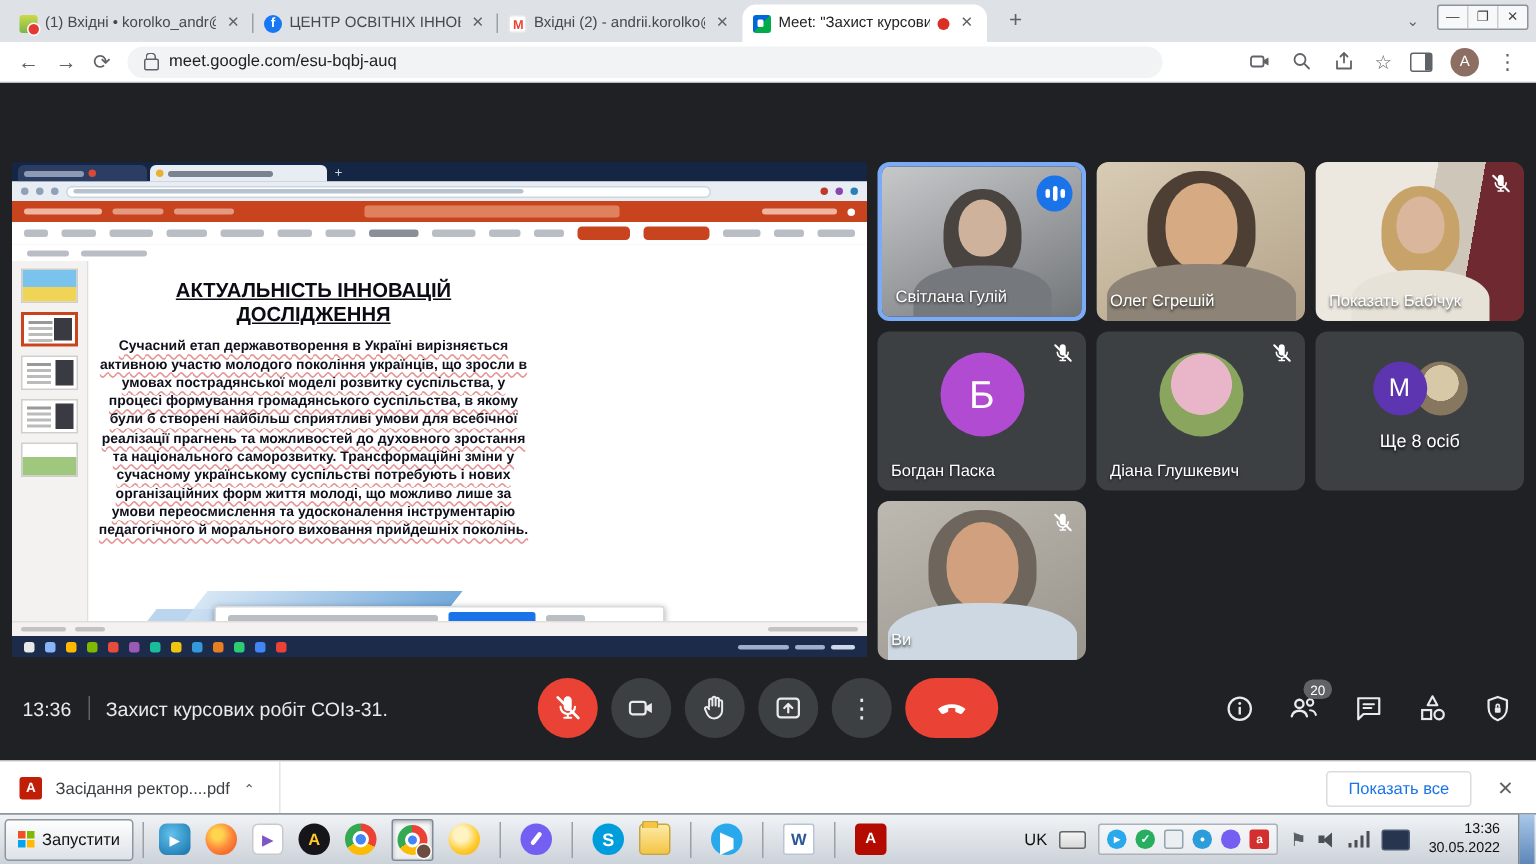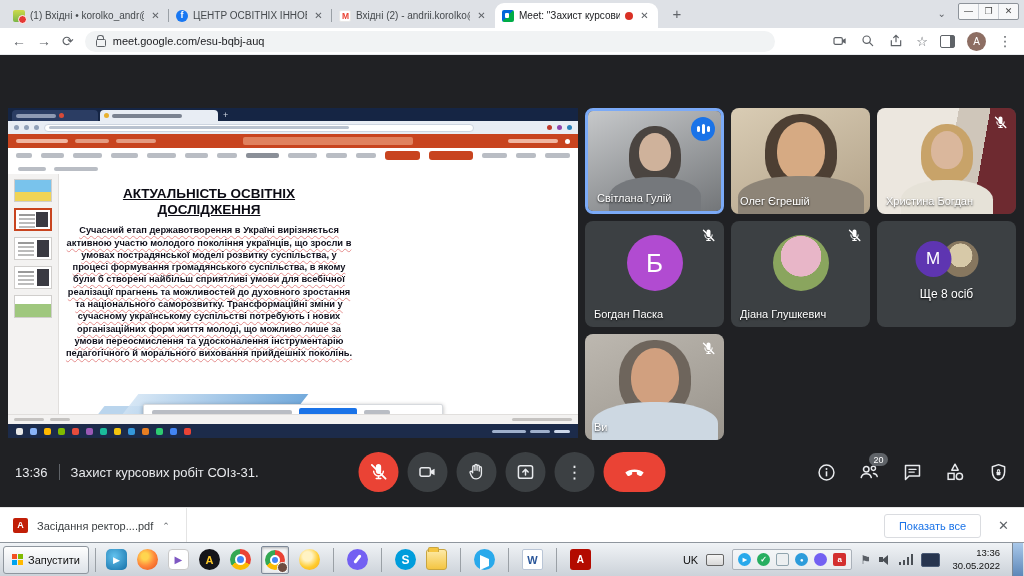--- a/index.html
+++ b/index.html
@@ -375,21 +375,21 @@
     </div>
     <div class="ss-body">
       <div class="ss-thumbs">
         <div class="thumb th1"></div>
         <div class="thumb sel th-photo th-lines"></div>
         <div class="thumb th-photo th-lines"></div>
         <div class="thumb th-photo th-lines"></div>
         <div class="thumb th5"></div>
       </div>
       <div class="ss-slide">
-        <div class="slide-title">АКТУАЛЬНІСТЬ ОСВІТНІХ ДОСЛІДЖЕННЯ</div>
+        <div class="slide-title">АКТУАЛЬНІСТЬ ІННОВАЦІЙ ДОСЛІДЖЕННЯ</div>
         <div class="slide-body">Сучасний етап державотворення в Україні вирізняється активною участю молодого покоління українців, що зросли в умовах пострадянської моделі розвитку суспільства, у процесі формування громадянського суспільства, в якому були б створені найбільш сприятливі умови для всебічної реалізації прагнень та можливостей до духовного зростання та національного саморозвитку. Трансформаційні зміни у сучасному українському суспільстві потребують і нових організаційних форм життя молоді, що можливо лише за умови переосмислення та удосконалення інструментарію педагогічного й морального виховання прийдешніх поколінь.</div>
         <div class="swoosh2"></div>
         <div class="swoosh"></div>
       </div>
     </div>
     <div class="ss-sharebar">
       <span class="dash" style="width:140px;background:#b9bdc4;height:5px"></span>
       <span class="sb-btn"></span>
       <span class="dash" style="width:26px;background:#b9bdc4;height:5px"></span>
     </div>
@@ -448,21 +448,21 @@
 
     <div class="tile">
       <div class="vid" style="background:linear-gradient(100deg,#ece7df 0 52%,#cfc6ba 52% 72%,#6e2a30 72% 100%);--hair:#c8a369;--skin:#dab79c;--shirt:#e6e2d8">
         <div class="p-hair"></div>
           <div class="p-face"></div>
           <div class="p-body"></div>
       </div>
       <svg class="micoff" viewBox="0 0 24 24">
           <use href="#ic-micoff"></use>
         </svg>
-      <div class="pname">Христина Богдан</div>
+      <div class="pname">Показать Бабічук</div>
     </div>
 
 
     <div class="tile">
       <svg class="micoff" viewBox="0 0 24 24">
           <use href="#ic-micoff"></use>
         </svg>
       <div class="avatar letter" style="background:#b14bd1">Б</div>
       <div class="pname">Богдан Паска</div>
     </div>

